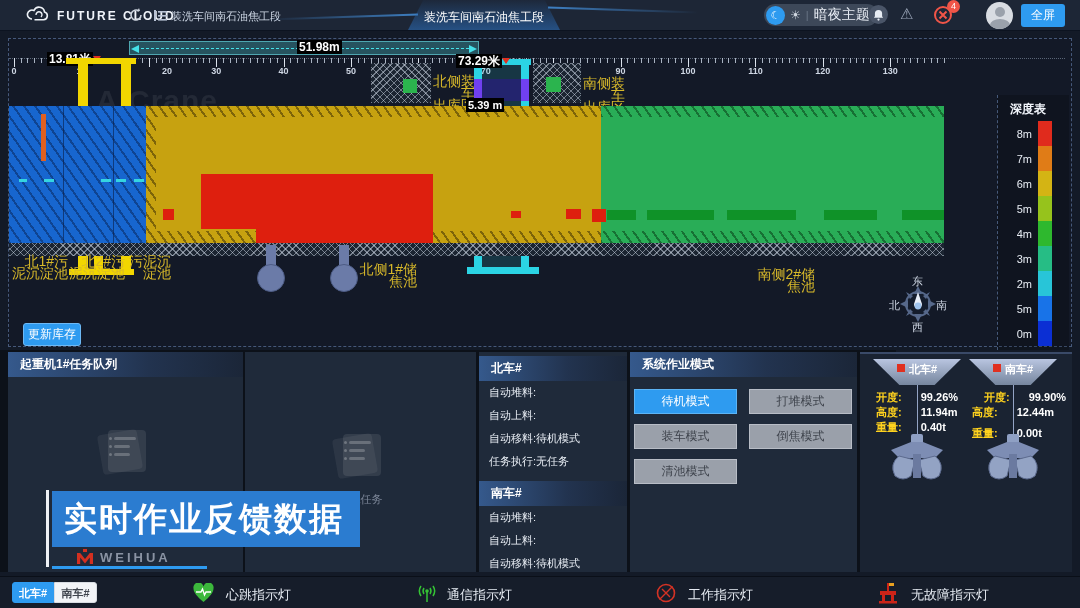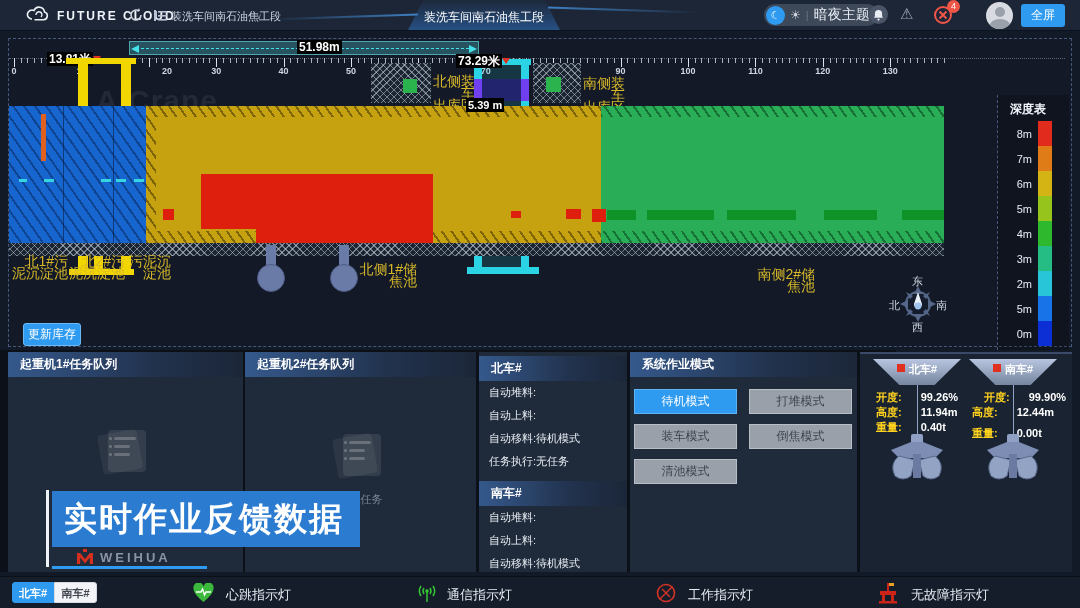--- a/index.html
+++ b/index.html
@@ -323,21 +323,20 @@
       <div class="doc-front">
           <div class="doc-line" style="width:22px"></div>
           <div class="doc-line" style="width:16px"></div>
           <div class="doc-line" style="width:16px"></div>
         </div>
     </div>
     <div class="abs empty-text" style="left:0;top:140px;width:235px;text-align:center">暂无任务</div>
   </div>
 
   <div class="panel" style="left:245px;width:231px">
-    <div class="panel-header">起重机2#任务队列</div>
     <div class="doc-icon" style="left:90px;top:82px">
       <div class="doc-back"></div>
       <div class="doc-front">
           <div class="doc-line" style="width:22px"></div>
           <div class="doc-line" style="width:16px"></div>
           <div class="doc-line" style="width:16px"></div>
         </div>
     </div>
     <div class="abs empty-text" style="left:0;top:140px;width:231px;text-align:center">暂无任务</div>
   </div>

